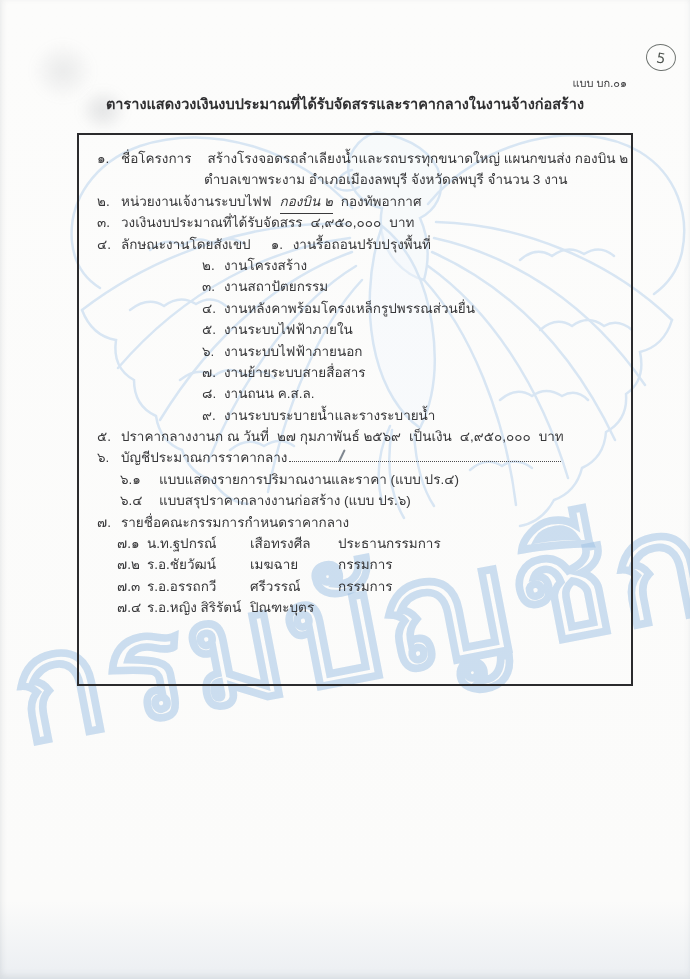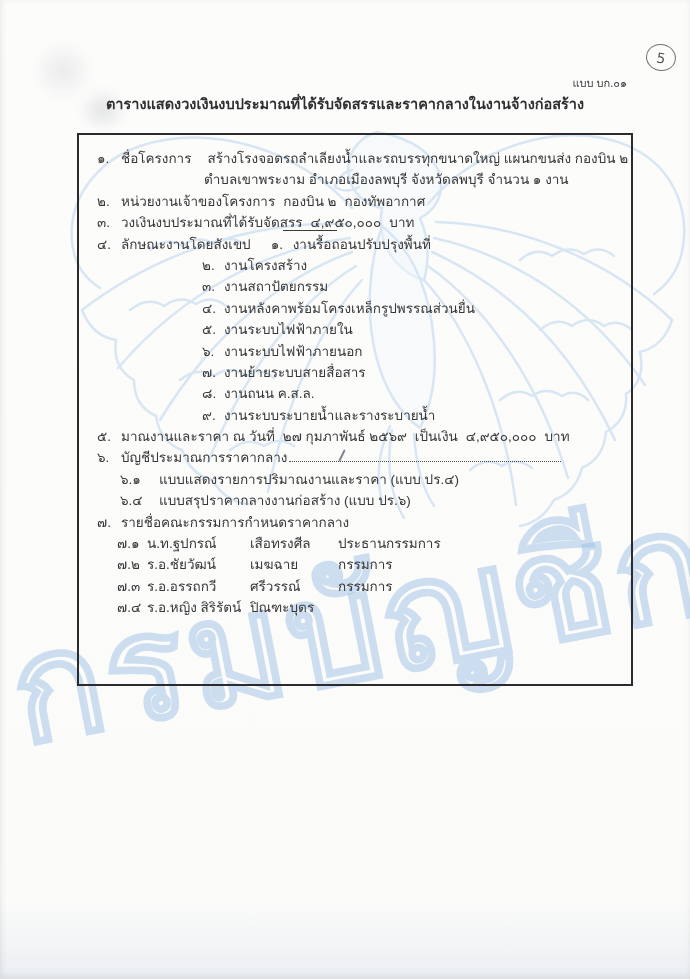--- a/index.html
+++ b/index.html
@@ -50,21 +50,21 @@
   .indent-addr{padding-left:107px;}
   .scope-label{flex:0 0 84px;margin-right:20px;}
   .sub4{padding-left:105px;}
   .sub4 .sno{flex:0 0 22px;}
   .sub6{padding-left:23px;}
   .sub6 .sno{flex:0 0 39px;}
   .committee-row{padding-left:20px;}
   .committee-row .cno{flex:0 0 30px;}
   .committee-row .cname{flex:0 0 103px;}
   .committee-row .csurname{flex:0 0 88px;}
-  .u{border-bottom:1px solid #3a3a3c;padding-bottom:18px;}
+  .u{border-bottom:1px solid #3a3a3c;padding-bottom:1px;font-style:italic;}
   .dot-leader{display:inline-block;width:272px;border-bottom:1.7px dotted #4c4c4e;
     align-self:baseline;height:0;margin-left:2px;}
   .pen-slash{position:absolute;left:341px;top:449px;width:2px;height:13px;
     background:#55606c;transform:rotate(26deg);opacity:.75;border-radius:1px;}
 </style>
 </head>
 <body>
 
 <div class="page">
 
@@ -118,26 +118,26 @@
   <div class="doc-title">ตารางแสดงวงเงินงบประมาณที่ได้รับจัดสรรและราคากลางในงานจ้างก่อสร้าง</div>
 
   <div class="form-box">
 
     <div class="line">
       <span class="no">๑.</span>
       <span>ชื่อโครงการ</span>
       <span class="gap16">สร้างโรงจอดรถลำเลียงน้ำและรถบรรทุกขนาดใหญ่ แผนกขนส่ง กองบิน ๒ ที่ กองบิน ๒</span>
     </div>
     <div class="line indent-addr">
-      <span>ตำบลเขาพระงาม อำเภอเมืองลพบุรี จังหวัดลพบุรี จำนวน ๑ งาน</span>
+      <span>ตำบลเขาพระงาม อำเภอเมืองลพบุรี จังหวัดลพบุรี จำนวน 3 งาน</span>
     </div>
 
     <div class="line">
       <span class="no">๒.</span>
-      <span>หน่วยงานเจ้าของโครงการ</span>
+      <span>หน่วยงานเจ้งานระบบไฟฟ</span>
       <span class="gap8 u">กองบิน ๒</span>
       <span class="gap8">กองทัพอากาศ</span>
     </div>
 
     <div class="line">
       <span class="no">๓.</span>
       <span>วงเงินงบประมาณที่ได้รับจัดสรร</span>
       <span class="gap8">๔,๙๕๐,๐๐๐</span>
       <span class="gap8">บาท</span>
     </div>
@@ -176,21 +176,21 @@
       <span class="sno">๘.</span>
       <span>งานถนน ค.ส.ล.</span>
     </div>
     <div class="line sub4">
       <span class="sno">๙.</span>
       <span>งานระบบระบายน้ำและรางระบายน้ำ</span>
     </div>
 
     <div class="line">
       <span class="no">๕.</span>
-      <span>มาณงานและราคา ณ วันที่</span>
+      <span>ปราคากลางงานก ณ วันที่</span>
       <span class="gap8">๒๗ กุมภาพันธ์ ๒๕๖๙</span>
       <span class="gap8">เป็นเงิน</span>
       <span class="gap8">๔,๙๕๐,๐๐๐</span>
       <span class="gap8">บาท</span>
     </div>
 
     <div class="line">
       <span class="no">๖.</span>
       <span>บัญชีประมาณการราคากลาง</span>
       <span class="dot-leader"></span>

